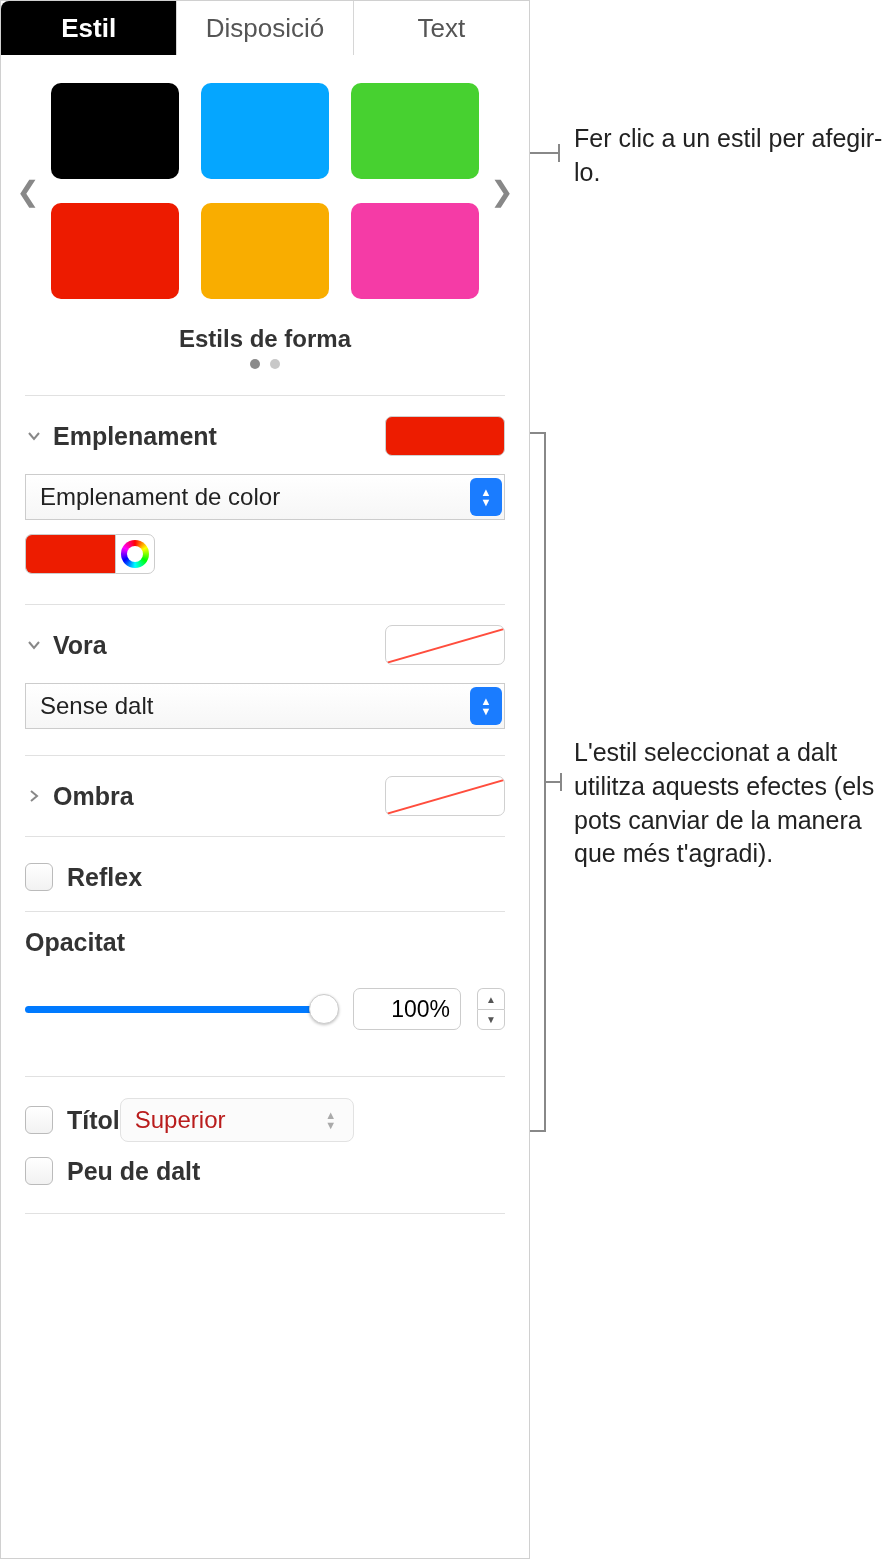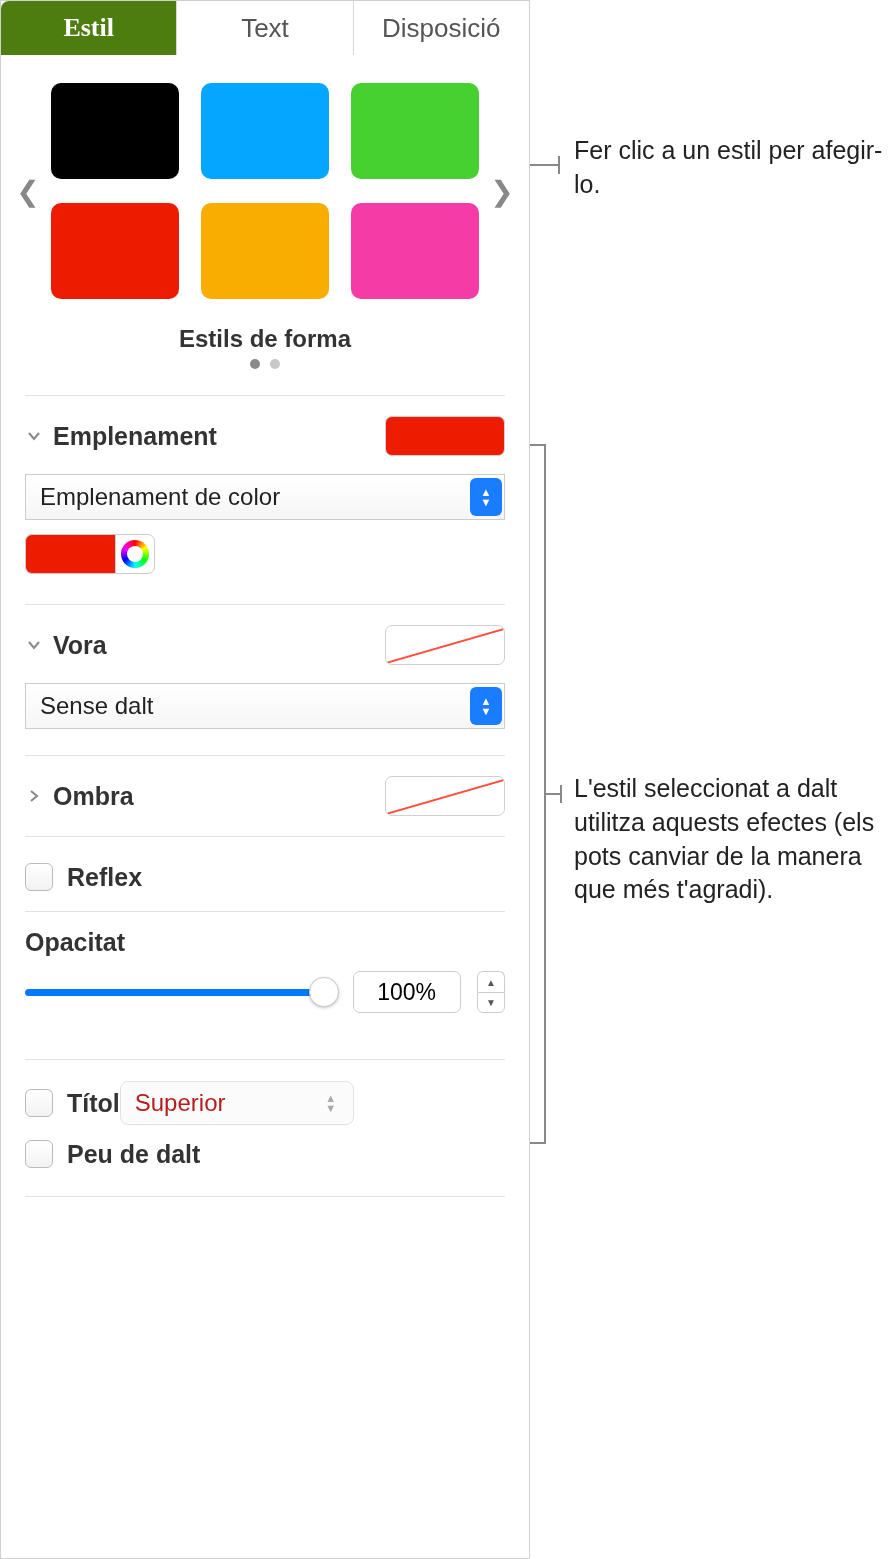--- a/index.html
+++ b/index.html
@@ -26,25 +26,24 @@
       display: flex;
       align-items: center;
       justify-content: center;
       font-size: 26px;
       color: #555;
       border-right: 1px solid #d6d6d6;
       cursor: pointer;
     }
     .tab:last-child { border-right: none; }
     .tab.active {
-      background: #4d7c0f;
+      background: #000000;
       color: #fff;
       font-weight: 600;
       border-radius: 8px 0 0 0;
-      font-family: Liberation Serif, serif;
     }
     .styles-section {
       padding: 28px 12px 10px;
       text-align: center;
     }
     .styles-row-wrap {
       display: flex;
       align-items: center;
     }
     .nav-arrow {
@@ -237,21 +236,21 @@
       font-weight: 600;
       color: #333;
     }
     .opacity-section {
       padding: 16px 24px 6px;
     }
     .opacity-label {
       font-size: 25px;
       font-weight: 600;
       color: #333;
-      margin-bottom: 14px;
+      margin-bottom: 31px;
     }
     .opacity-row {
       display: flex;
       align-items: center;
       gap: 16px;
     }
     .slider {
       flex: 1;
       height: 30px;
       position: relative;
@@ -276,21 +275,21 @@
       cursor: pointer;
     }
     .stepper-input {
       width: 108px;
       height: 42px;
       border: 1px solid #ccc;
       border-radius: 7px;
       display: flex;
       align-items: center;
       justify-content: flex-end;
-      padding: 0 24px;
+      padding: 0 10px;
       font-size: 23px;
       background: #fff;
     }
     .stepper {
       display: flex;
       flex-direction: column;
       gap: 0;
       width: 28px;
     }
     .step-btn {
@@ -323,21 +322,20 @@
       border: 1px solid #e2e2e2;
       border-radius: 8px;
       background: #fbfbfb;
       padding: 0 6px 0 14px;
       cursor: pointer;
     }
     .callouts {
       flex: 1;
       position: relative;
       padding: 0 10px 0 0;
-      margin-top: 12px;
     }
     .callout {
       position: absolute;
       left: 44px;
       right: 6px;
       font-size: 25px;
       line-height: 1.35;
       color: #222;
     }
     .callout-line {
@@ -349,22 +347,22 @@
       border-right: 2px solid #888;
     }
   </style>
 </head>
 <body>
 
 <div class="panel">
 
   <div class="tab-bar">
     <div class="tab active">Estil</div>
+    <div class="tab">Disposició</div>
     <div class="tab">Text</div>
-    <div class="tab">Disposició</div>
   </div>
 
   <div class="styles-section">
     <div class="styles-row-wrap">
       <div class="nav-arrow">❮</div>
       <div class="swatches">
         <div class="swatch" style="background:#000000"></div>
         <div class="swatch" style="background:#05a6ff"></div>
         <div class="swatch" style="background:#47d130"></div>
         <div class="swatch" style="background:#ed1b00"></div>
@@ -504,14 +502,14 @@
 
   <div class="callout-line" style="top:152px; left:0; width:30px; height:2px;"></div>
   <div class="callout-line" style="top:144px; left:28px; width:2px; height:18px;"></div>
   <div class="callout" style="top:122px;">Fer clic a un estil per afegir-lo.</div>
 
   <div class="bracket" style="top:432px; left:14px; width:2px; height:700px; border-right:2px solid #888;"></div>
   <div class="callout-line" style="top:432px; left:0; width:16px; height:2px;"></div>
   <div class="callout-line" style="top:1130px; left:0; width:16px; height:2px;"></div>
   <div class="callout-line" style="top:781px; left:16px; width:16px; height:2px;"></div>
   <div class="callout-line" style="top:773px; left:30px; width:2px; height:18px;"></div>
-  <div class="callout" style="top:760px;">L'estil seleccionat a dalt utilitza aquests efectes (els pots canviar de la manera que més t'agradi).</div>
+  <div class="callout" style="top:736px;">L'estil seleccionat a dalt utilitza aquests efectes (els pots canviar de la manera que més t'agradi).</div>
 </div>
 
 </body></html>

